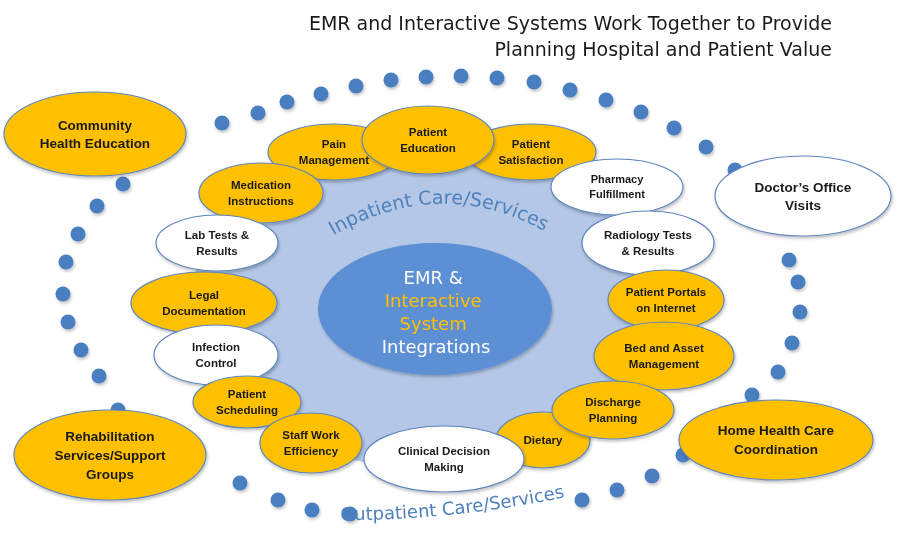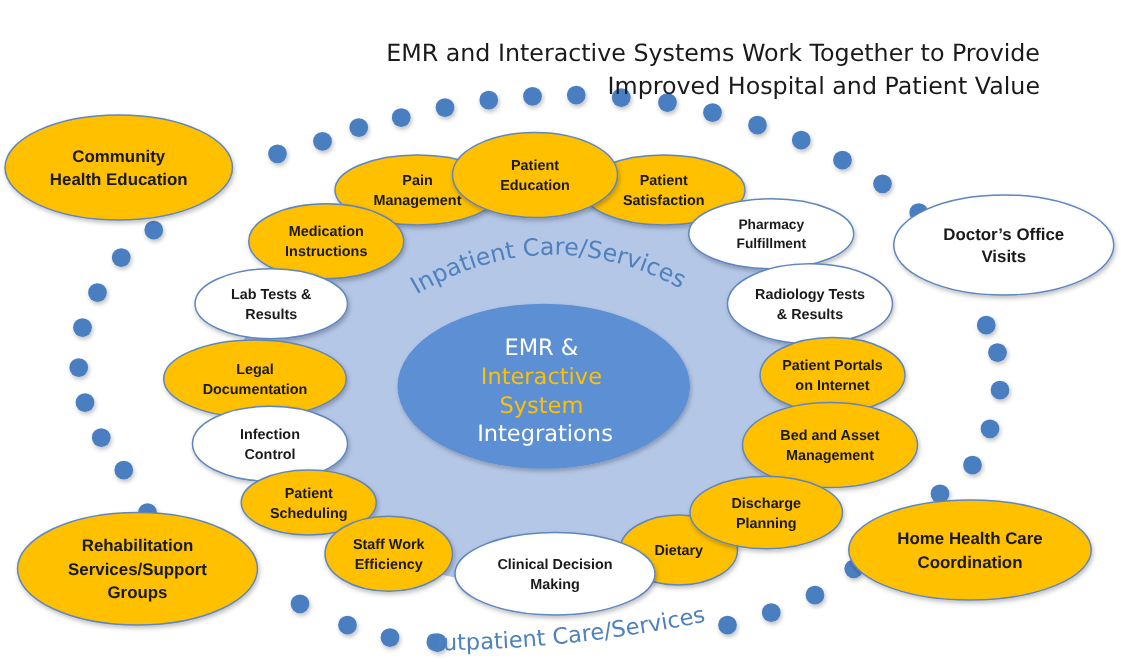--- a/index.html
+++ b/index.html
@@ -1,20 +1,20 @@
 <!DOCTYPE html>
 <html><head>
 <meta charset="utf-8">
 <style>
   html, body { margin: 0; padding: 0; background: #ffffff; }
   body { width: 900px; height: 537px; position: relative; overflow: hidden;
          font-family: "Liberation Sans", "DejaVu Sans", sans-serif; }
   #diagram { position: absolute; left: 0; top: 0; width: 900px; height: 537px; }
   .title { position: absolute; right: 68px; top: 10px; text-align: right;
-           font-family: "DejaVu Sans", sans-serif; font-size: 19px; line-height: 26px; color: #1a1a1a; margin-top: 20px; }
+           font-family: "DejaVu Sans", sans-serif; font-size: 19px; line-height: 26px; color: #1a1a1a; }
   .node-text { font-family: "Liberation Sans", sans-serif; font-weight: bold; fill: #1a1a1a; }
 </style>
 </head>
 <body>
 
 <svg id="diagram" xmlns="http://www.w3.org/2000/svg" width="900" height="537" viewBox="0 0 900 537">
   <defs>
     <filter id="sh" x="-20%" y="-20%" width="140%" height="150%">
       <feDropShadow dx="1" dy="2" stdDeviation="1.5" flood-color="#000" flood-opacity="0.25"></feDropShadow>
     </filter>
@@ -161,14 +161,14 @@
       </g>
     </g>
 
   <text font-family="DejaVu Sans, sans-serif" font-size="18" fill="#4E81BD">
     <textPath href="#arc-out" startOffset="50%" text-anchor="middle">Outpatient Care/Services</textPath>
   </text>
 </svg>
 
 <div class="title">
   <div>EMR and Interactive Systems Work Together to Provide</div>
-  <div>Improved Hospital and Patient Value</div>
+  <div>Planning Hospital and Patient Value</div>
 </div>
 
 </body></html>

